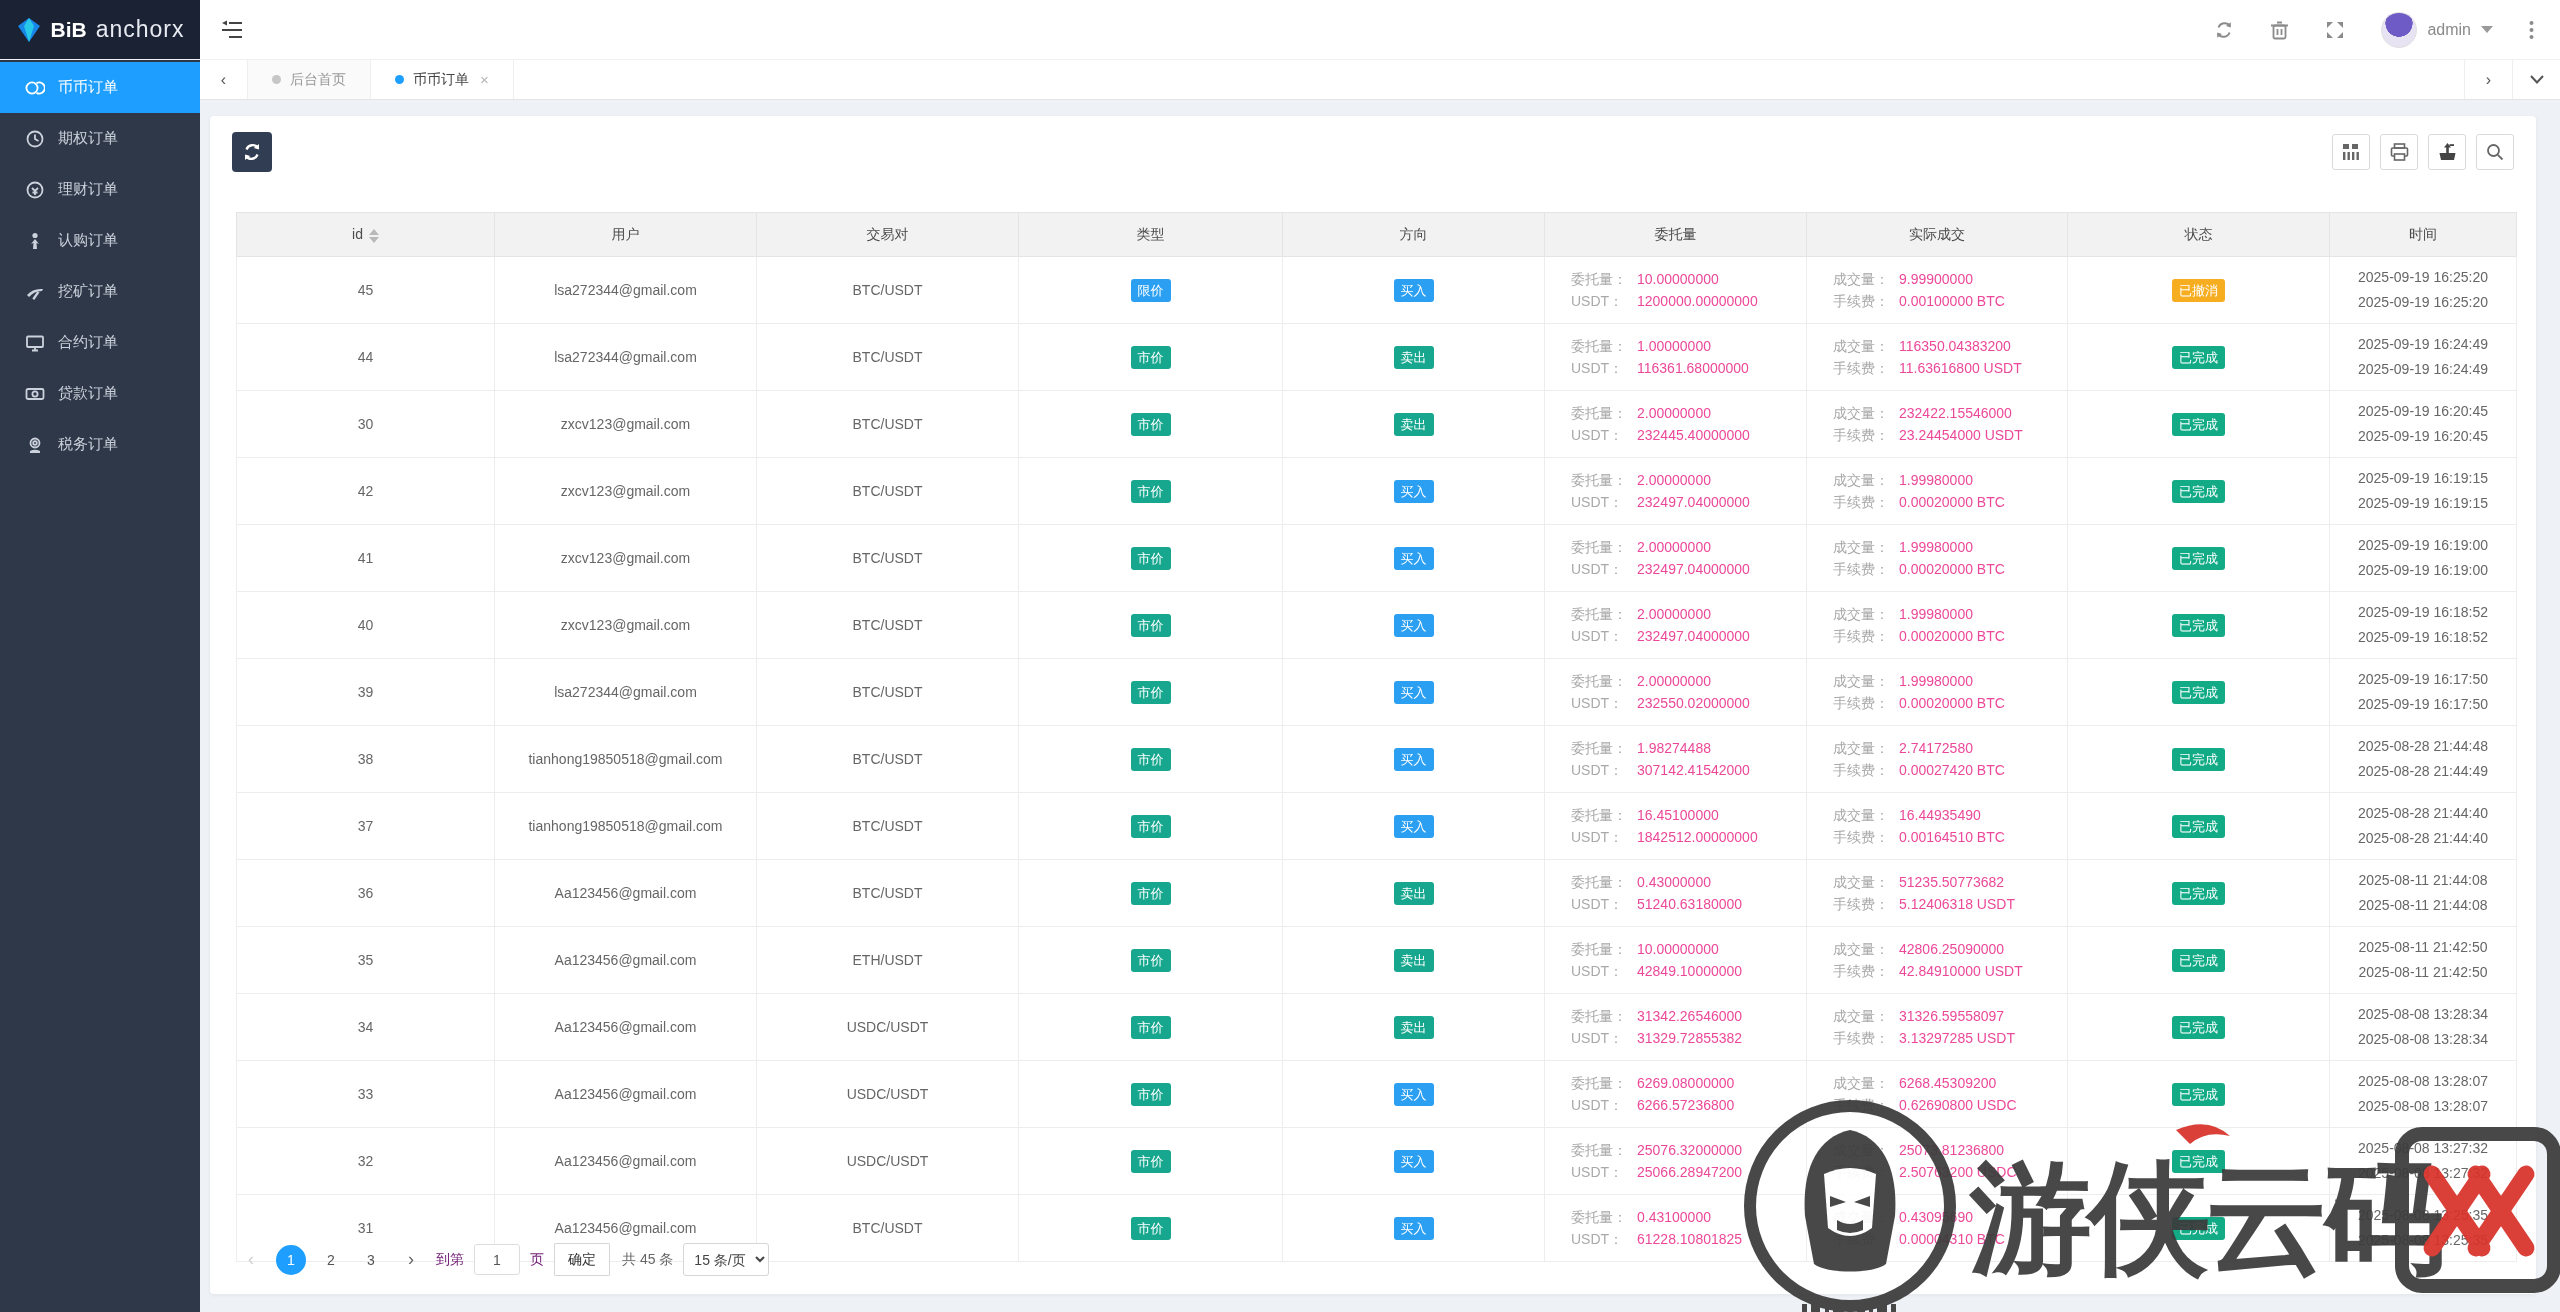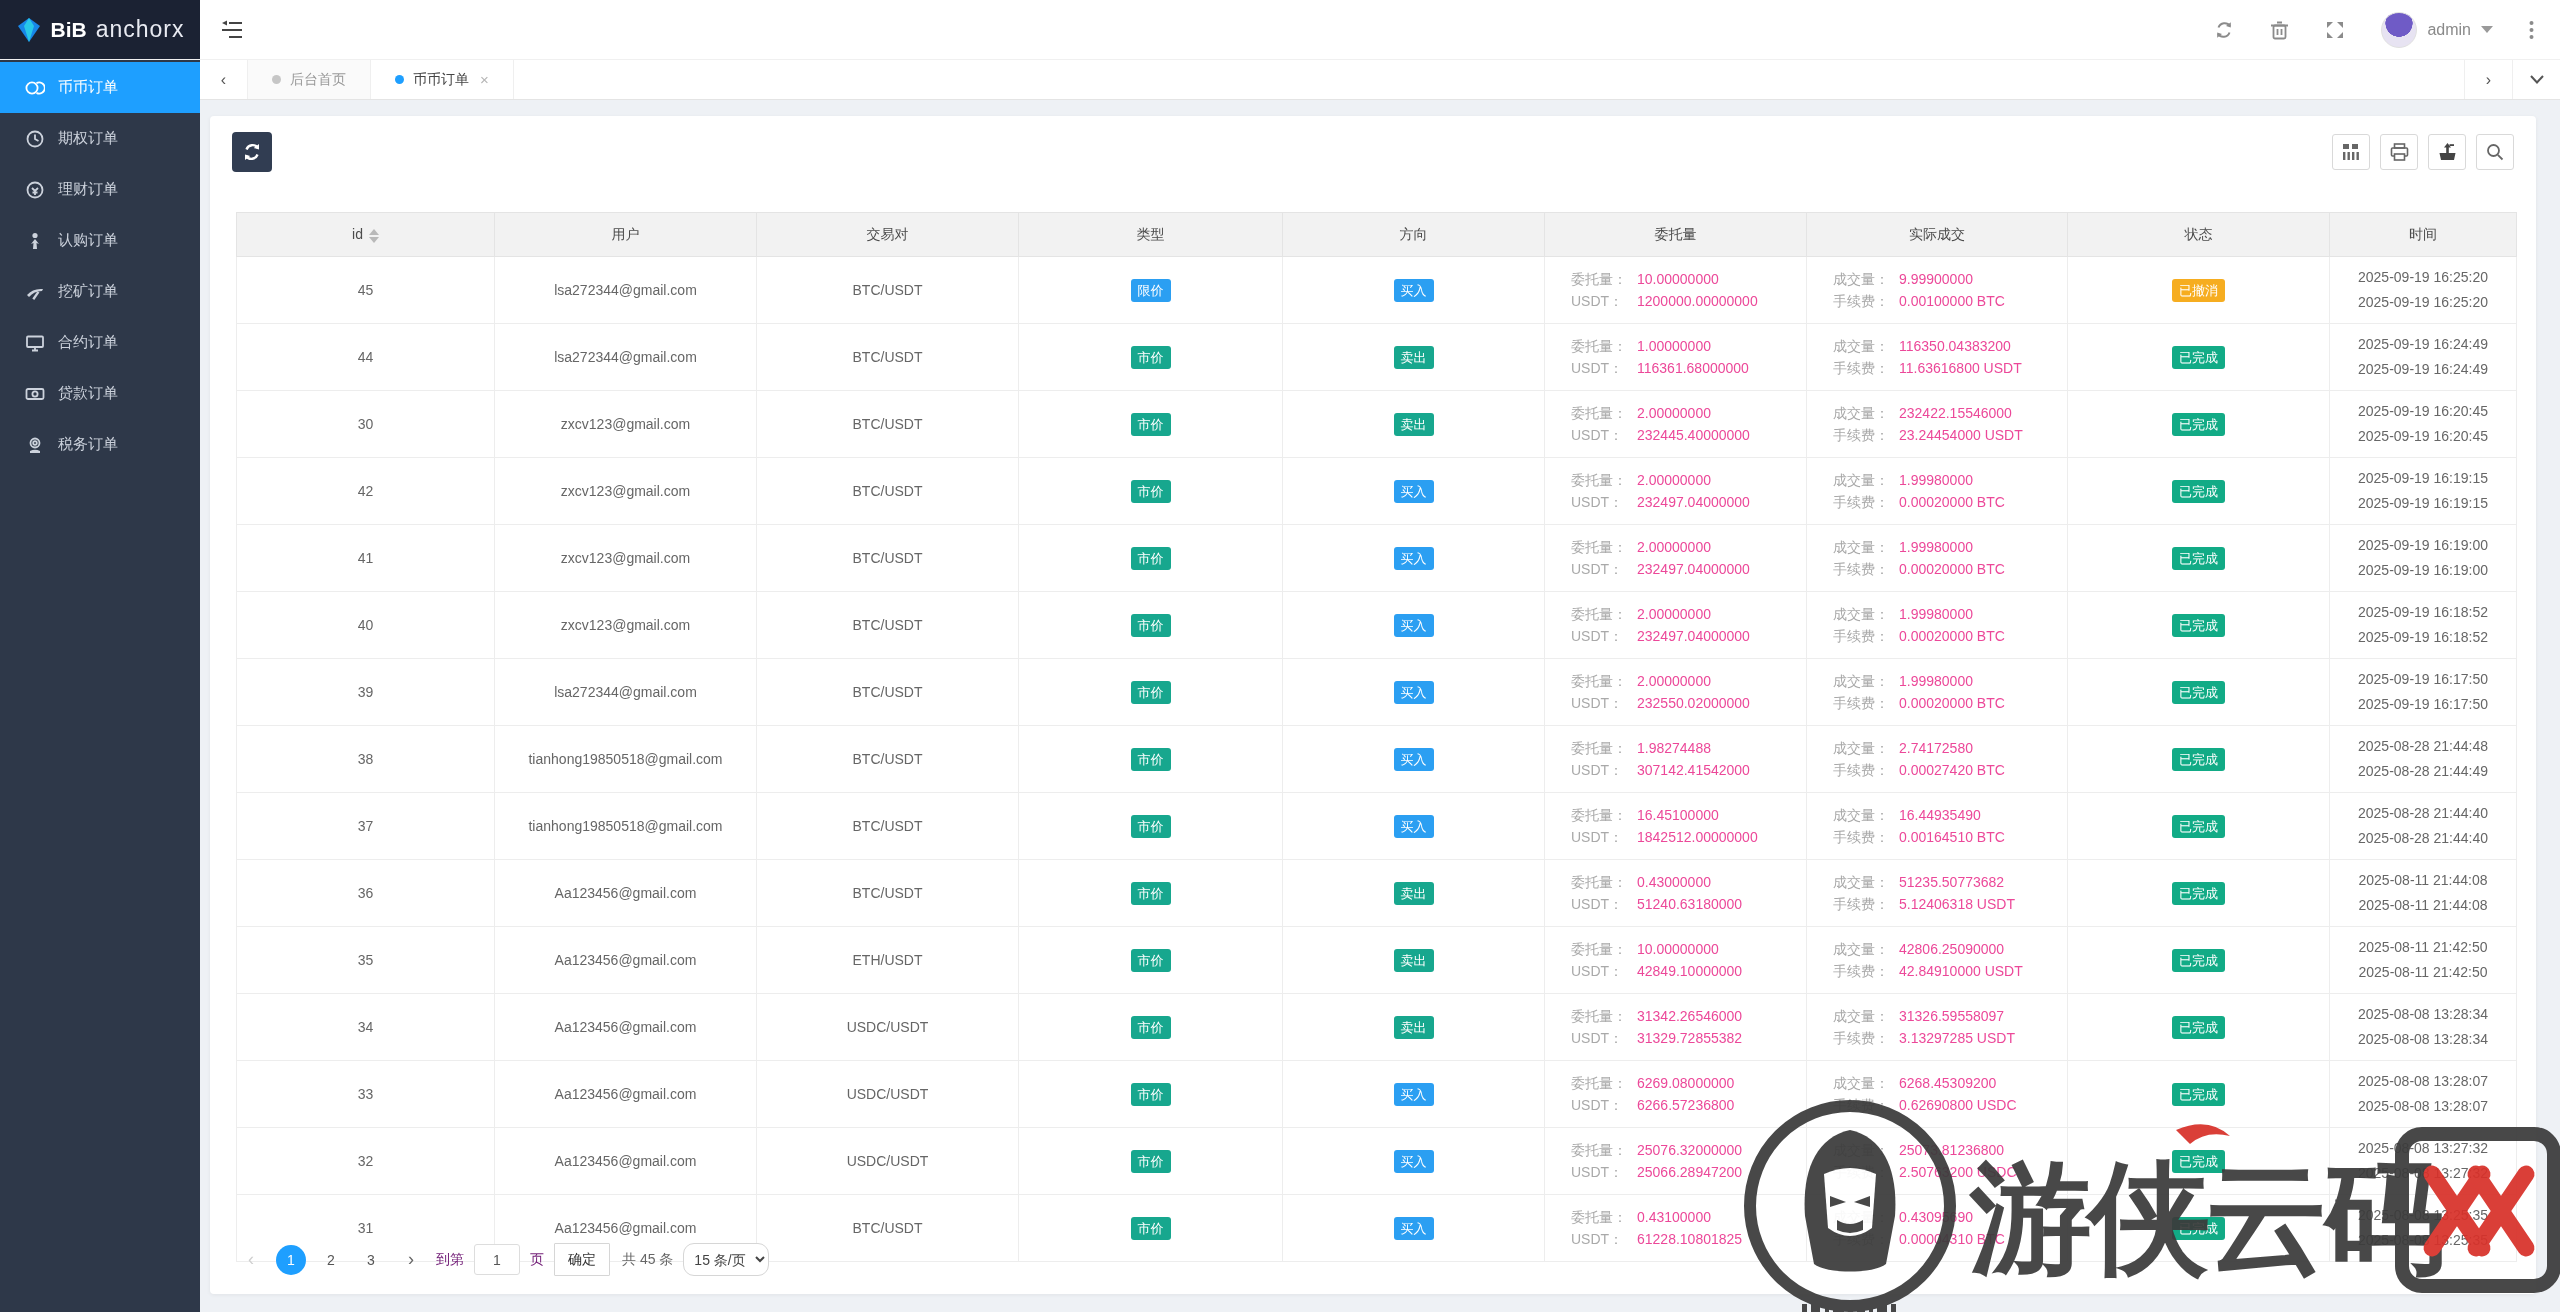--- a/index.html
+++ b/index.html
@@ -68,21 +68,21 @@
   
   .pager { position:absolute; left:26px; bottom:18px; display:flex; align-items:center; gap:10px; font-size:14px; color:#666; }
   .page-btn { min-width:30px; height:30px; display:flex; align-items:center; justify-content:center; border-radius:50%; cursor:pointer; color:#555; font-size:14px; }
   .page-btn.nav { color:#666; font-size:18px; }
   .page-btn.disabled { color:#cfcfcf; cursor:default; }
   .page-btn.active { background:#1e9fff; color:#fff; }
   .jump-label { color:#701a75; }
   .jump-input { width:46px; height:31px; border:1px solid #ddd; border-radius:3px; text-align:center; font-size:14px; color:#555; outline:none; }
   .confirm-btn { height:33px; padding:0 13px; border:1px solid #d6d6d6; border-radius:1px; background:#fff; font-size:14px; color:#333; cursor:pointer; }
   .total-label { color:#666; margin-left:2px; }
-  .size-select { height:33px; border:1px solid #d6d6d6; border-radius:11px; background:#fff; font-size:14px; color:#444; padding:0 6px; outline:none; font-family:inherit; }
+  .size-select { height:33px; border:1px solid #d6d6d6; border-radius:3px; background:#fff; font-size:14px; color:#444; padding:0 6px; outline:none; font-family:inherit; }
 
   
   .watermark { position:absolute; right:-8px; bottom:-34px; z-index:50; pointer-events:none; opacity:.93; }
 </style>
 </head>
 <body>
 
 <div class="header">
   <div class="logo">
     <svg width="26" height="26" viewBox="0 0 26 26">

